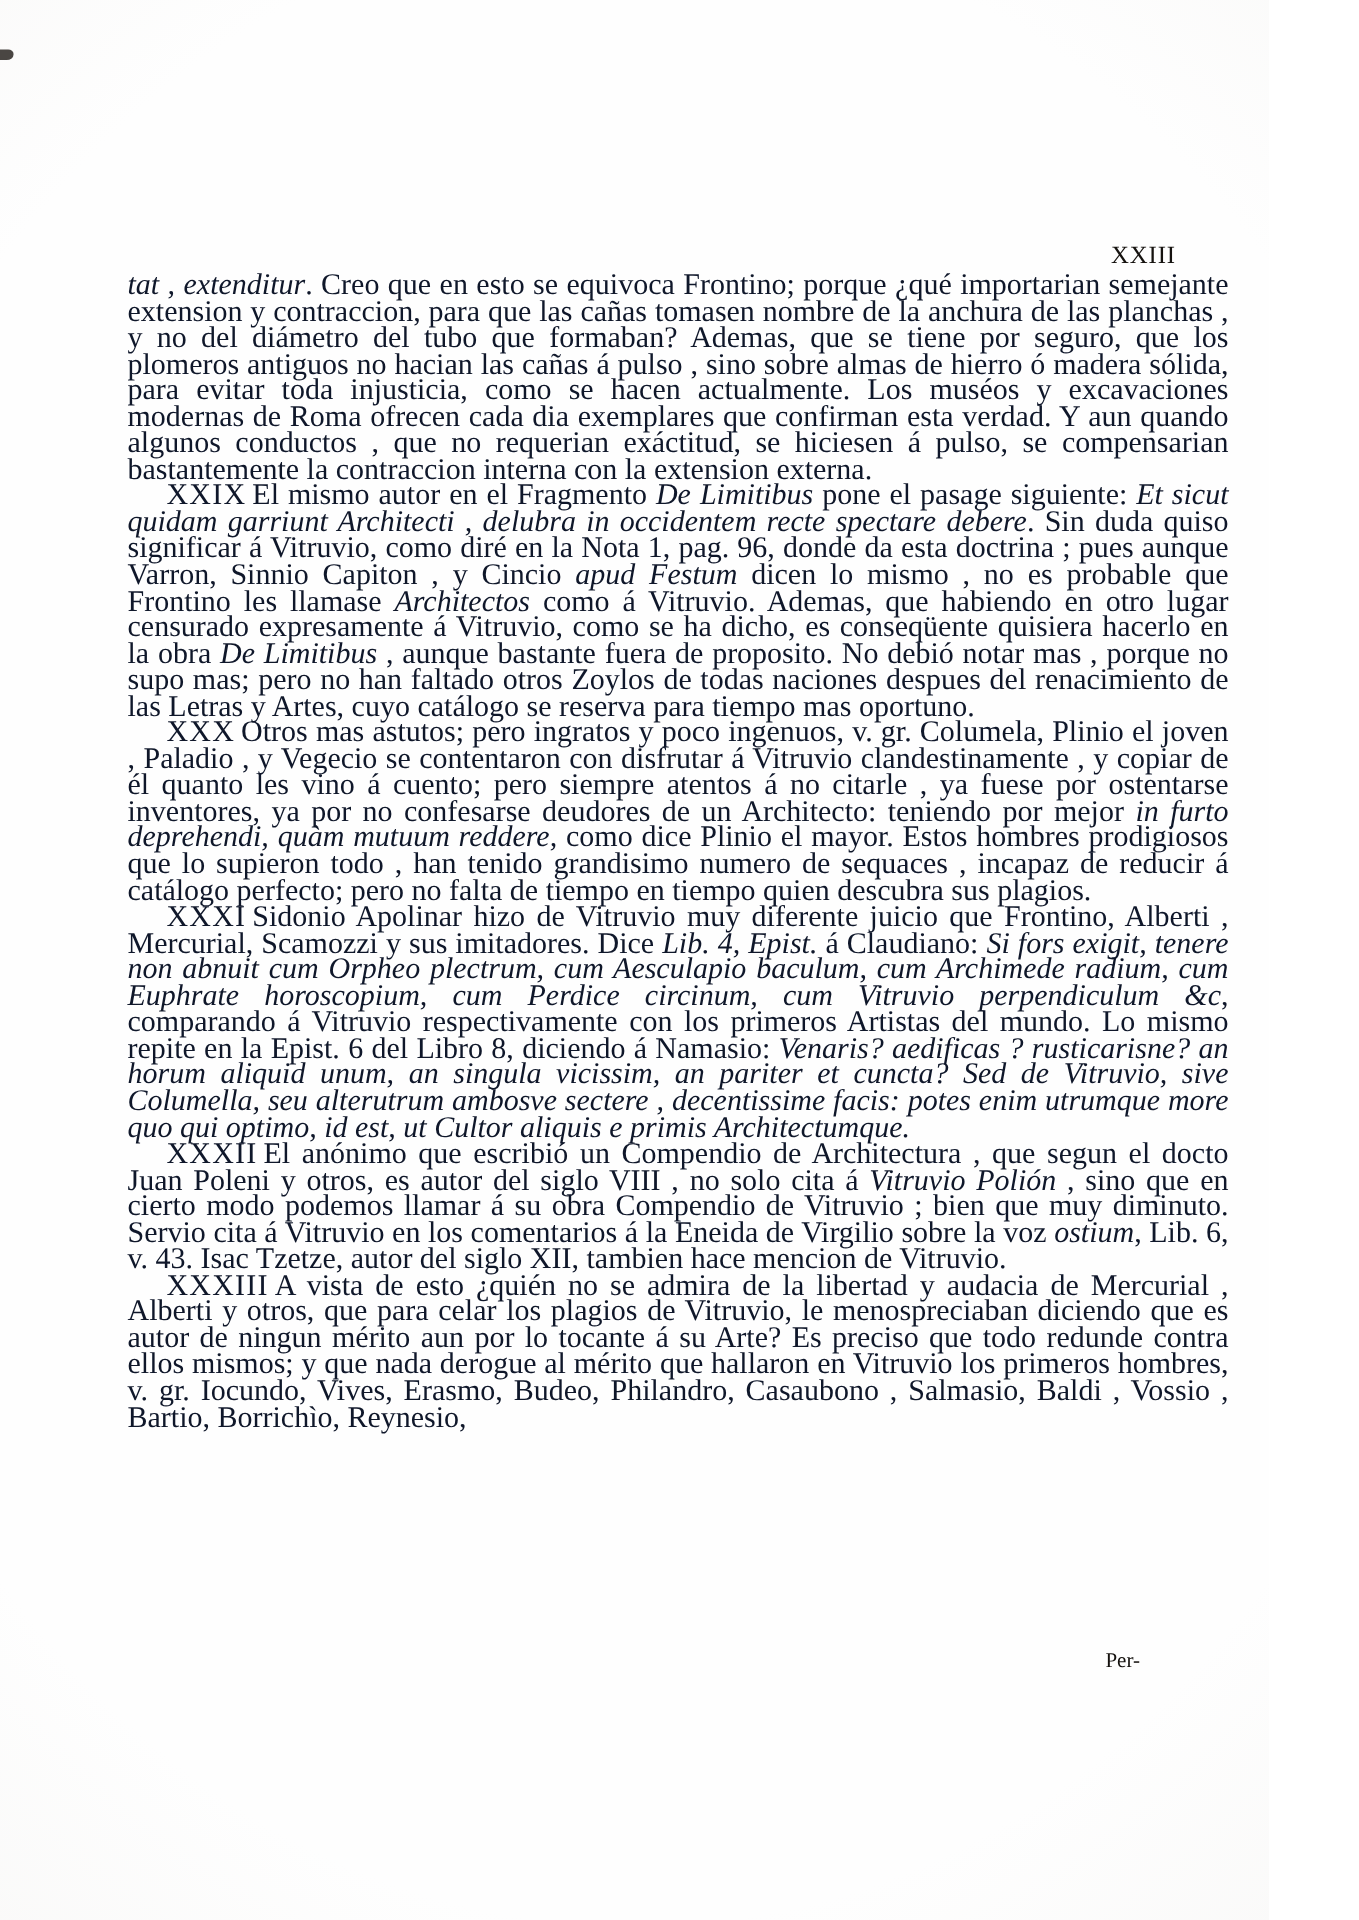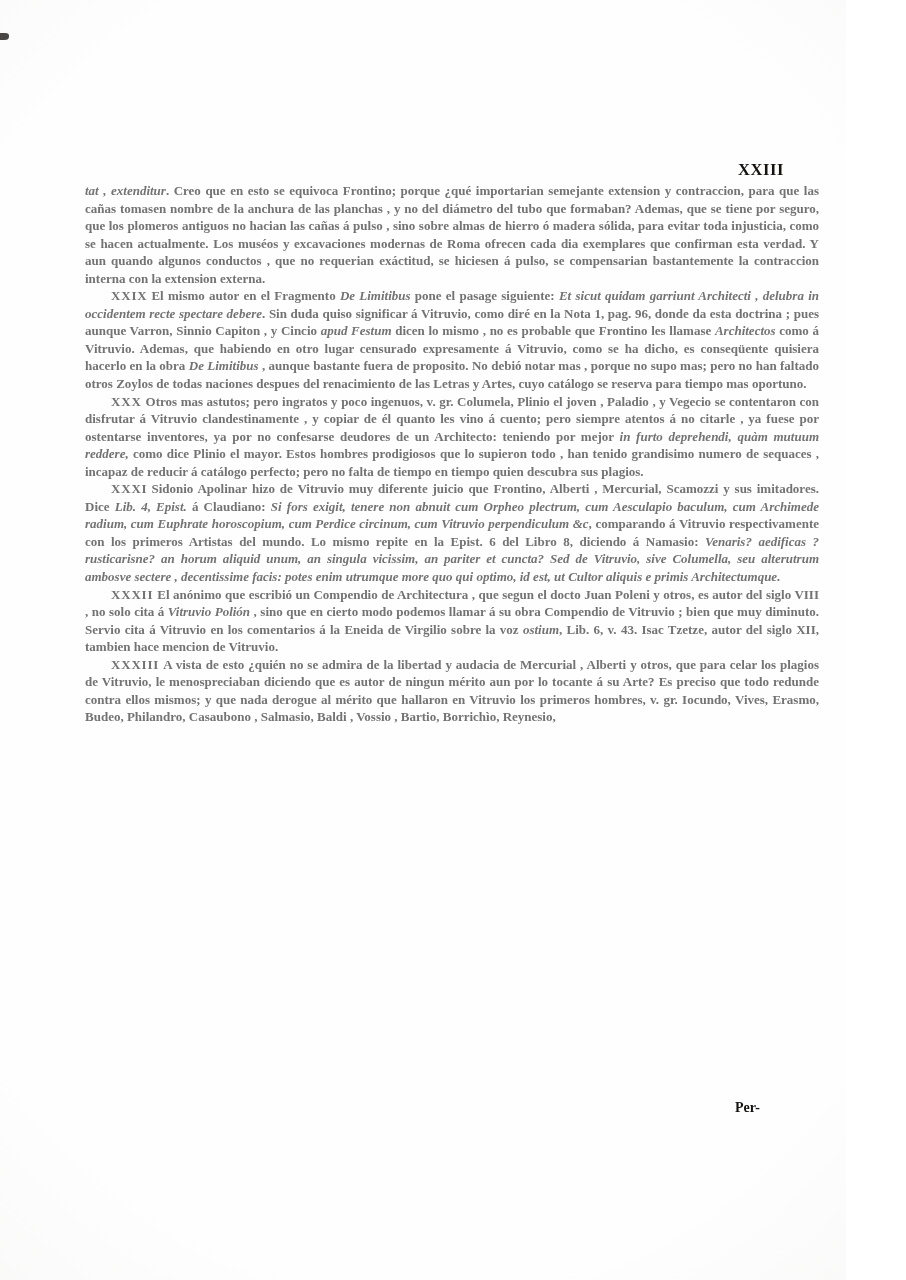--- a/index.html
+++ b/index.html
@@ -8,21 +8,20 @@
     background: #ffffff;
   }
   .page {
     position: relative;
     width: 846px;
     height: 1280px;
     background: #fefefe;
     overflow: hidden;
     font-family: "Liberation Serif", "DejaVu Serif", serif;
     color: #15120f;
-    font-weight: bold;
   }
   
   .paper-tone {
     position: absolute;
     inset: 0;
     background:
       radial-gradient(ellipse 120% 95% at 50% 48%, rgba(255,255,255,0) 55%, rgba(232,230,226,0.55) 100%);
     pointer-events: none;
   }
   .edge-mark {
@@ -41,25 +40,25 @@
     top: 160px;
     font-size: 16.5px;
     letter-spacing: 0.6px;
     font-family: "Liberation Serif", "DejaVu Serif", serif;
   }
   .textblock {
     position: absolute;
     left: 85px;
     top: 182px;
     width: 734px;
-    font-size: 13px;
+    font-size: 20px;
     line-height: 17.55px;
     text-align: justify;
     text-align-last: left;
-    color: #737373;
+    color: #0f172a;
     -webkit-font-smoothing: none;
   }
   .textblock p {
     margin: 0;
     text-indent: 0;
   }
   .textblock p.indented {
     text-indent: 26px;
   }
   .rom {

